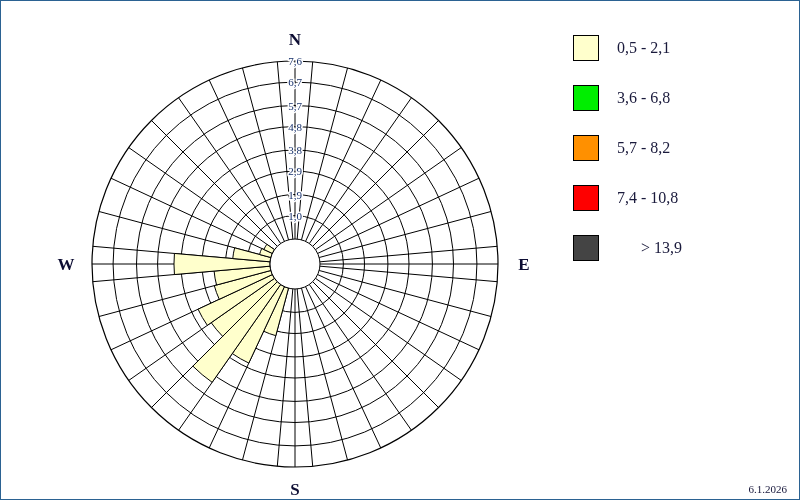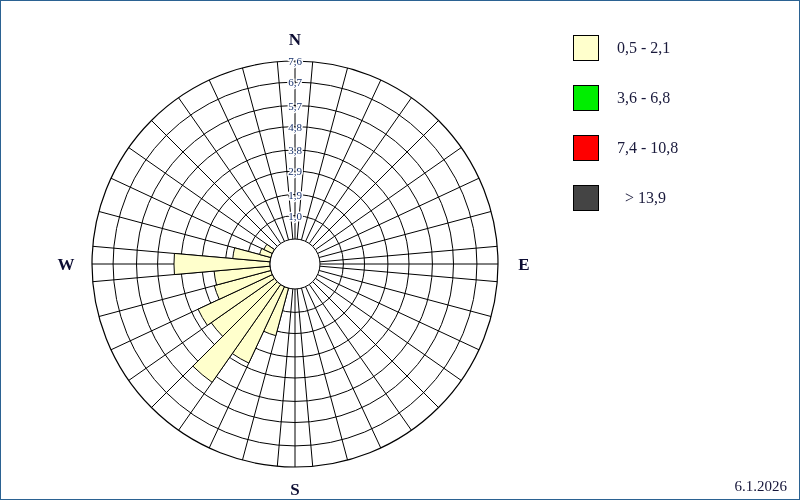--- a/index.html
+++ b/index.html
@@ -73,29 +73,29 @@
     flex: 0 0 auto;
   }
   .legend-label {
     margin-left: 18px;
     font-family: "Liberation Serif", serif;
     font-size: 16px;
     color: #1a1a3c;
     white-space: nowrap;
   }
   .legend-label.indent {
-    margin-left: 26px;
+    margin-left: 42px;
   }
   
   #datestamp {
     position: absolute;
     right: 12px;
     bottom: 4px;
     font-family: "Liberation Serif", serif;
-    font-size: 15px;
+    font-size: 11px;
     color: #16163a;
   }
   
   text.compass {
     font-family: "Liberation Serif", serif;
     font-size: 17px;
     font-weight: bold;
     fill: #0d0d33;
     text-anchor: middle;
   }
@@ -219,20 +219,24 @@
   <div id="legend">
       <div class="legend-row">
         <div class="legend-swatch" style="background: rgb(255, 255, 204);"></div>
         <div class="legend-label">0,5 - 2,1</div>
       </div>
       <div class="legend-row">
         <div class="legend-swatch" style="background: rgb(0, 238, 0);"></div>
         <div class="legend-label">3,6 - 6,8</div>
       </div>
       <div class="legend-row">
+        <div class="legend-swatch" style="background: rgb(255, 144, 0);"></div>
+        <div class="legend-label">5,7 - 8,2</div>
+      </div>
+      <div class="legend-row">
         <div class="legend-swatch" style="background: rgb(254, 0, 0);"></div>
         <div class="legend-label">7,4 - 10,8</div>
       </div>
       <div class="legend-row">
         <div class="legend-swatch" style="background: rgb(68, 68, 68);"></div>
         <div class="legend-label indent">&gt; 13,9</div>
       </div>
     </div>
 
   <div id="datestamp">6.1.2026</div>

